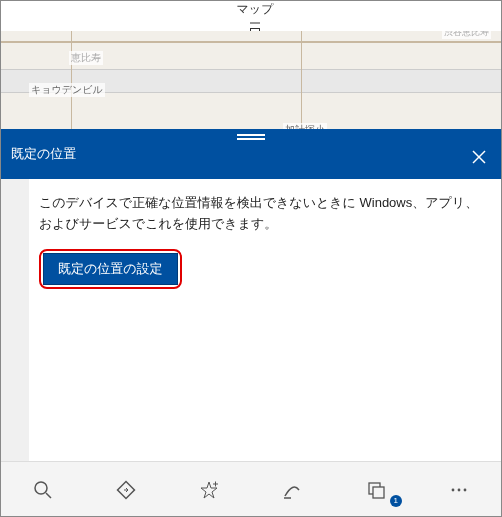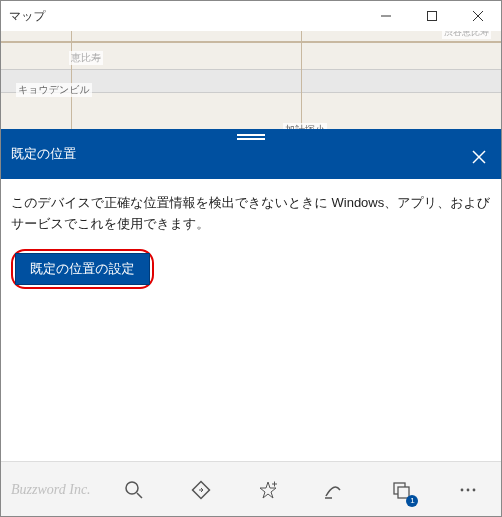--- a/index.html
+++ b/index.html
@@ -14,20 +14,21 @@
   }
   
   .titlebar {
     height: 30px;
     background: #fff;
     display: flex;
     align-items: center;
     padding-left: 8px;
     font-size: 12px;
     color: #333;
+    flex-direction: column;
   }
   .titlebar .title { flex: 1; }
   .titlebar .winbtn {
     width: 46px;
     height: 30px;
     display: flex;
     align-items: center;
     justify-content: center;
     color: #333;
   }
@@ -54,21 +55,21 @@
   .road-v1 { position:absolute; top:0; bottom:0; left:70px; width:1px; background:#c8b8a0; }
   .road-v2 { position:absolute; top:0; bottom:0; left:300px; width:1px; background:#c8b8a0; }
   .map-lbl {
     position: absolute;
     font-size: 10px;
     background: rgba(255,255,255,0.75);
     padding: 0 2px;
     color: #666;
     text-align: center;
   }
-  .lbl1 { left: 15px; top: 52px; }
+  .lbl1 { left: 28px; top: 52px; }
   .lbl2 { left: 286px; top: 50px; }
   .lbl3 { left: 282px; top: 92px; }
   .lbl4 { left: 68px; top: 20px; color:#aaa; }
   .lbl5 { right: 10px; top: -5px; color:#aaa; font-size:9px;}
 
   
   .drag-bar {
     height: 16px;
     background: #0050a0;
     display: flex;
@@ -109,31 +110,32 @@
   .panel-header .close-x {
     width: 24px; height: 24px;
     display:flex; align-items:center; justify-content:center;
   }
 
   
   .panel-body {
     background: #fff;
     padding: 14px 10px 10px 10px;
     height: 282px;
+    margin-left: 28px;
   }
   .desc {
     font-size: 13px;
     color: #222;
     line-height: 1.6;
     margin-bottom: 14px;
   }
   .hl-wrap {
     display: inline-block;
     border: 2px solid #e00000;
-    border-radius: 14px;
+    border-radius: 8px;
     padding: 2px;
   }
   .primary-btn {
     background: #0050a0;
     color: #fff;
     border: 1px solid #003a78;
     font-size: 13px;
     padding: 6px 14px;
     cursor: pointer;
     font-family: inherit;
@@ -225,21 +227,20 @@
 </div>
 
 <div class="panel-body">
   <div class="desc">このデバイスで正確な位置情報を検出できないときに Windows、アプリ、およびサービスでこれを使用できます。</div>
   <span class="hl-wrap">
     <button class="primary-btn">既定の位置の設定</button>
   </span>
 </div>
 
 <div class="bottom-bar">
-  <div class="brand">Buzzword Inc.</div>
   <div class="tbtn">
     <svg width="20" height="20">
         <circle cx="8" cy="8" r="6" stroke="#555" stroke-width="1.5" fill="none"></circle>
         <line x1="13" y1="13" x2="18" y2="18" stroke="#555" stroke-width="1.5"></line>
       </svg>
   </div>
   <div class="tbtn">
     <svg width="20" height="20">
         <rect x="4" y="4" width="12" height="12" transform="rotate(45 10 10)" stroke="#555" stroke-width="1.5" fill="none"></rect>
         <path d="M8 10 L12 10 M10 8 L12 10 L10 12" stroke="#555" stroke-width="1" fill="none"></path>

